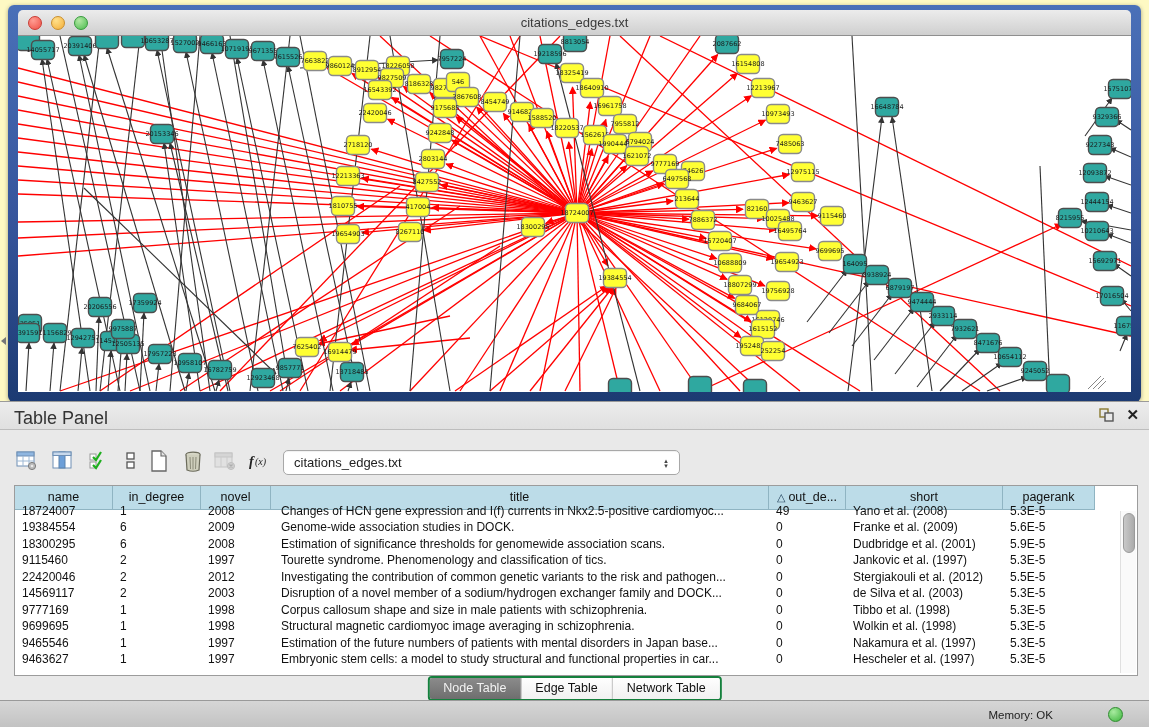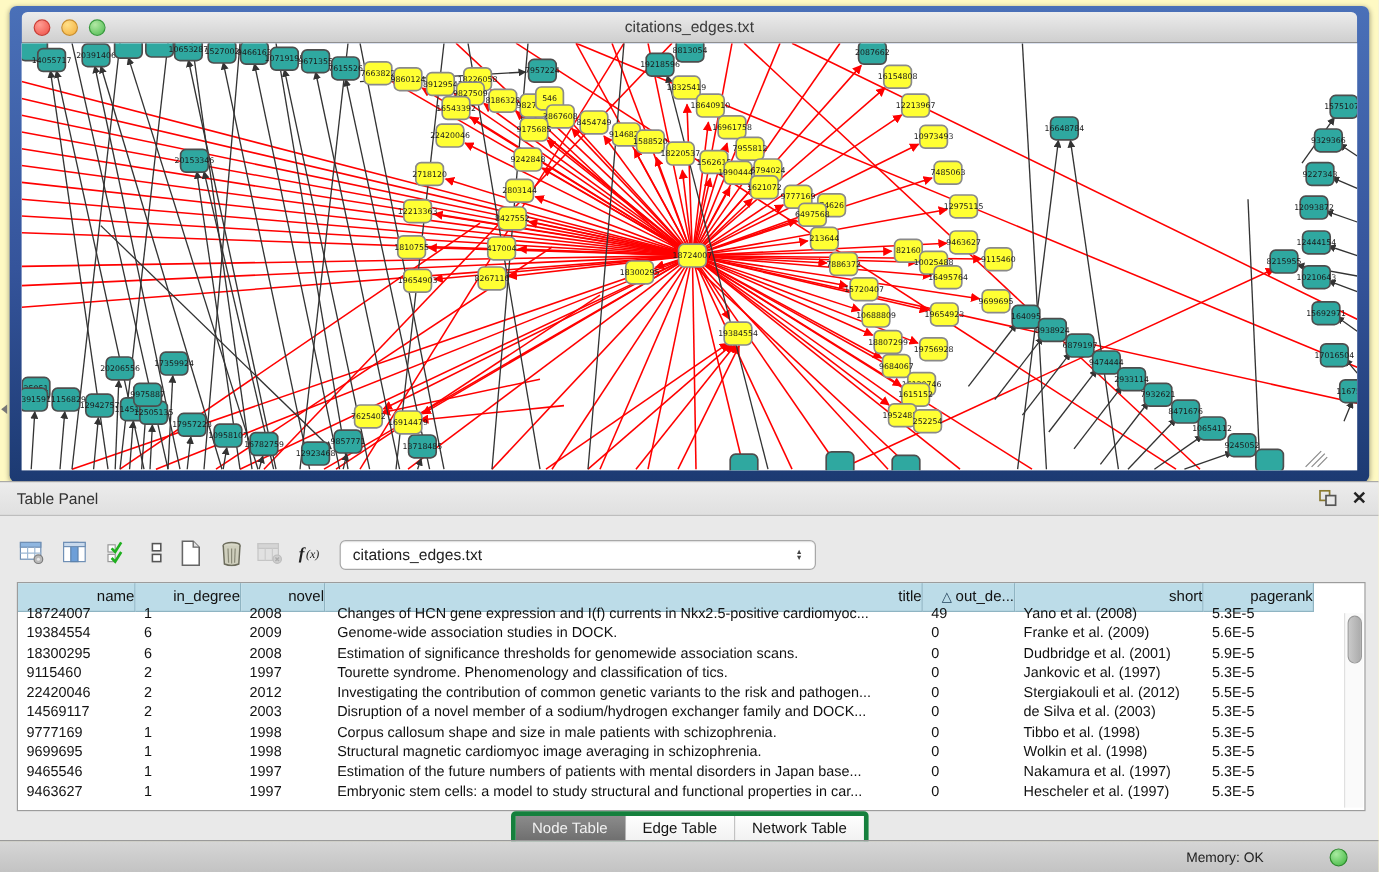--- a/index.html
+++ b/index.html
@@ -22,47 +22,47 @@
   #graph-svg{position:absolute;left:0;top:0;}
 
   
   #splitter-arrow{position:absolute;left:1px;top:337px;width:0;height:0;
     border-top:4px solid transparent;border-bottom:4px solid transparent;border-right:5px solid #777;}
 
   
   #panel{position:absolute;left:0;top:401px;width:1149px;height:299px;background:#e9e9e9;border-top:1px solid #9a9a9a;}
   #panel-header{position:absolute;left:0;top:0;width:100%;height:27px;
     background:linear-gradient(#ececec,#e0e0e0);border-bottom:1px solid #bdbdbd;}
-  #panel-title{position:absolute;left:14px;top:6px;font-size:13px;color:#333;}
+  #panel-title{position:absolute;left:14px;top:6px;font-size:18px;color:#333;}
   #float-btn{position:absolute;right:34px;top:6px;width:16px;height:15px;cursor:default;}
   #close-btn{position:absolute;right:10px;top:4px;font-size:15px;font-weight:bold;color:#222;cursor:default;}
 
   
   #toolbar{position:absolute;left:0;top:27px;width:100%;height:55px;}
   .tool-btn{position:absolute;top:17px;width:30px;height:30px;display:flex;align-items:center;justify-content:center;}
   #dropdown{position:absolute;left:283px;top:21px;width:395px;height:23px;background:#fff;
     border:1px solid #a8a8a8;border-radius:5px;display:flex;align-items:center;box-shadow:inset 0 1px 1px rgba(0,0,0,.06);}
   #dropdown .dd-text{flex:1;padding-left:10px;font-size:13px;color:#222;}
   #dropdown .dd-arrows{width:18px;display:flex;flex-direction:column;align-items:center;line-height:5px;font-size:7px;color:#444;padding-right:4px;}
 
   
   #table-wrap{position:absolute;left:14px;top:83px;width:1122px;height:189px;background:#fff;border:1px solid #9c9c9c;}
   #table-grid{display:grid;grid-template-columns:98px 88px 70px 498px 77px 157px 92px;grid-auto-rows:16.5px;width:1080px;}
   .th{background:#bcdce8;border-right:1px solid #8fb4c2;border-bottom:1px solid #8fb4c2;
-    font-size:12.5px;color:#111;text-align:right;line-height:23px;height:23px;overflow:hidden;white-space:nowrap;}
+    font-size:12.5px;color:#111;text-align:center;line-height:23px;height:23px;overflow:hidden;white-space:nowrap;}
   .th .sort-tri{color:#1d3d57;font-size:11px;margin-right:3px;}
   .td{font-size:12px;color:#111;line-height:16.5px;padding-left:7px;overflow:hidden;white-space:nowrap;}
   .td.title-cell{padding-left:10px;}
   #vscroll{position:absolute;right:1px;top:25px;width:15px;height:162px;background:#fafafa;border-left:1px solid #e0e0e0;}
   #vscroll .thumb{position:absolute;left:2px;top:2px;width:10px;height:38px;border-radius:6px;
     background:linear-gradient(90deg,#c9c9c9,#ababab);border:1px solid #9a9a9a;}
 
   
   #tabs{position:absolute;left:50%;top:274px;transform:translateX(-50%);display:flex;height:21px;
-    border:4px solid #15803d;border-radius:4px;overflow:hidden;background:#fdfdfd;box-shadow:0 1px 0 rgba(255,255,255,.7);}
+    border:2px solid #15803d;border-radius:4px;overflow:hidden;background:#fdfdfd;box-shadow:0 1px 0 rgba(255,255,255,.7);}
   .tab{font-size:12.5px;line-height:21px;padding:0 14px;color:#111;background:linear-gradient(#fefefe,#f1f1f1);border-right:1px solid #b5b5b5;}
   .tab:last-child{border-right:none;}
   .tab.active{background:linear-gradient(#8b8b8b,#6e6e6e);color:#f2f2f2;}
 
   
   #statusbar{position:absolute;left:0;top:700px;width:1149px;height:27px;
     background:linear-gradient(#d6d6d6,#c2c2c2);border-top:1px solid #9a9a9a;
     display:flex;align-items:center;justify-content:flex-end;gap:47px;}
   #mem-label{font-size:11.5px;color:#222;margin-right:8px;}
   #mem-dot{width:13px;height:13px;border-radius:50%;margin-right:26px;

